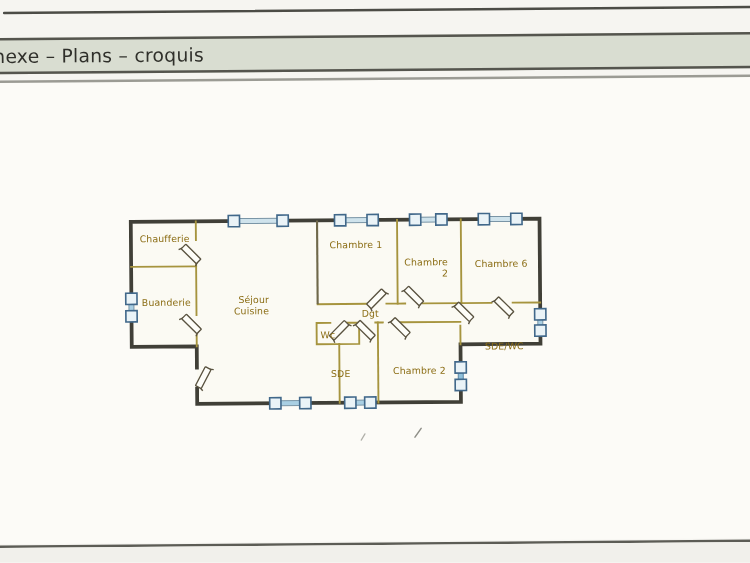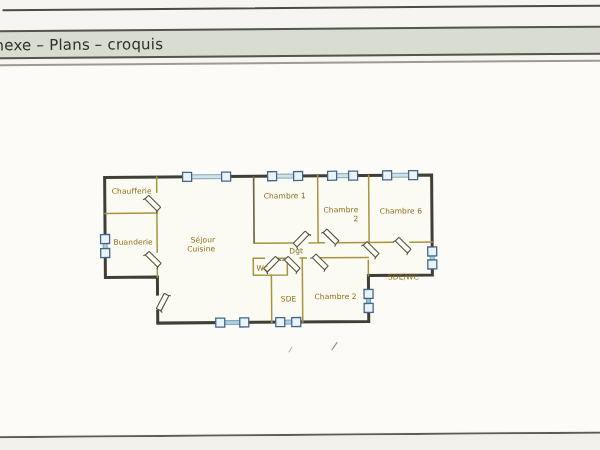--- a/index.html
+++ b/index.html
@@ -170,17 +170,17 @@
   <div class="room-label" style="left:132px;top:190px">Chaufferie</div>
   <div class="room-label" style="left:133px;top:241px">Buanderie</div>
   <div class="room-label" style="left:201px;top:244px">Séjour
 Cuisine</div>
   <div class="room-label" style="left:285px;top:196px">Chambre 1</div>
   <div class="room-label" style="left:341px;top:215px">Chambre
 2</div>
   <div class="room-label" style="left:401px;top:212px">Chambre 6</div>
   <div class="room-label" style="left:296px;top:251px">Dgt</div>
   <div class="room-label" style="left:262px;top:268px">Wc</div>
-  <div class="room-label" style="left:288px;top:299px">SDE</div>
+  <div class="room-label" style="left:272px;top:299px">SDE</div>
   <div class="room-label" style="left:335px;top:297px">Chambre 2</div>
   <div class="room-label" style="left:403px;top:278px">SDE/WC</div>
 
 </div>
 
 </body></html>

